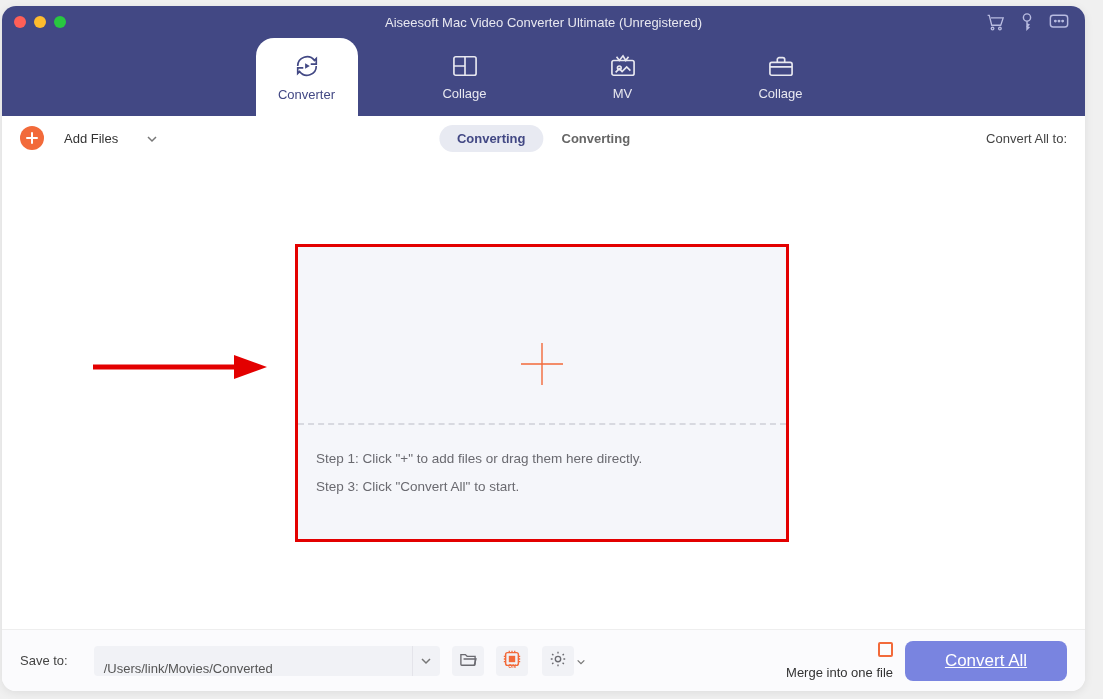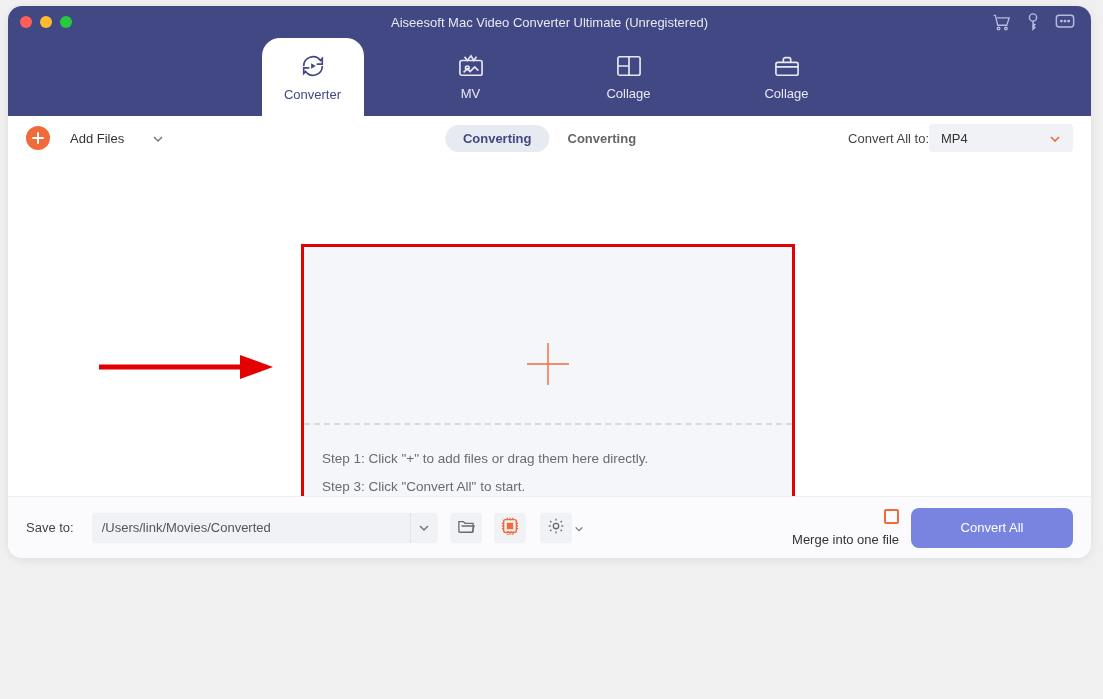--- a/index.html
+++ b/index.html
@@ -5,22 +5,22 @@
   * { box-sizing: border-box; margin: 0; padding: 0; }
   body {
     font-family: -apple-system, BlinkMacSystemFont, "Segoe UI", Arial, sans-serif;
     background: #f0f0f0;
     width: 1103px;
     height: 699px;
     overflow: hidden;
   }
   .window {
     position: absolute;
-    left: 8px; top: 6px;
-    width: 1083px; height: 552px;
+    left: 2px; top: 6px;
+    width: 1083px; height: 685px;
     background: #fff;
     border-radius: 14px;
     overflow: hidden;
     box-shadow: 0 2px 10px rgba(0,0,0,0.08);
   }
   .titlebar {
     height: 32px;
     background: #424884;
     display: flex;
     align-items: center;
@@ -183,28 +183,28 @@
   .bottombar {
     position: absolute;
     left: 0; right: 0; bottom: 0;
     height: 62px;
     display: flex;
     align-items: center;
     padding: 0 18px;
     background: #fbfbfd;
     border-top: 1px solid #eee;
   }
-  .save-to-label { font-size: 13px; color: #444; margin-right: 18px; }
+  .save-to-label { font-size: 13px; color: #444; margin-right: 26px; }
   .path-box {
     width: 318px;
     height: 30px;
     background: #f1f2f6;
     border-radius: 4px 0 0 4px;
     display: flex;
-    align-items: center;
+    align-items: flex-end;
     padding: 0 10px;
     font-size: 13px;
     color: #555;
   }
   .path-dd {
     width: 28px; height: 30px;
     background: #f1f2f6;
     border-left: 1px solid #e4e4ea;
     border-radius: 0 4px 4px 0;
     display: flex; align-items: center; justify-content: center;
@@ -234,25 +234,26 @@
     border-radius: 2px;
   }
   .merge-label { font-size: 13px; color: #333; }
   .convert-all-btn {
     margin-left: 12px;
     width: 162px;
     height: 40px;
     background: #7984e0;
     border-radius: 8px;
     color: #fff;
-    font-size: 13px;
+    font-size: 17px;
     display: flex;
     align-items: center;
     justify-content: center;
     cursor: pointer;
+    text-decoration: underline;
   }
 </style>
 </head>
 <body>
 
 <div class="window">
 
   <div class="titlebar">
     <div class="traffic-lights">
       <div class="tl-dot tl-red"></div>
@@ -293,36 +294,36 @@
             <path d="M5 14a10 10 0 0 1 18-6l2-2v6h-6"></path>
             <path d="M25 14a10 10 0 0 1-18 6l-2 2v-6h6"></path>
             <path d="M13 11l5 3-5 3z" fill="#424884" stroke="none"></path>
           </svg>
         </span>
         <span>Converter</span>
       </div>
       <div class="tab">
         <span>
           <svg width="28" height="24" viewBox="0 0 30 26" fill="none" stroke="#e8e8f0" stroke-width="1.8">
+            <rect x="3" y="3" width="24" height="20" rx="2"></rect>
+            <path d="M15 3v20M3 13h12"></path>
+          </svg>
+        </span>
+        <span>Collage</span>
+      </div>
+      <div class="tab">
+        <span>
+          <svg width="28" height="24" viewBox="0 0 30 26" fill="none" stroke="#e8e8f0" stroke-width="1.8">
             <path d="M8 3l3 4 4-5 3 5 3-4"></path>
             <rect x="3" y="7" width="24" height="16" rx="2"></rect>
             <circle cx="11" cy="15" r="2"></circle>
               <path d="M7 20l4-4 3 3 5-5 4 4"></path>
           </svg>
         </span>
         <span>MV</span>
-      </div>
-      <div class="tab">
-        <span>
-          <svg width="28" height="24" viewBox="0 0 30 26" fill="none" stroke="#e8e8f0" stroke-width="1.8">
-            <rect x="3" y="3" width="24" height="20" rx="2"></rect>
-            <path d="M15 3v20M3 13h12"></path>
-          </svg>
-        </span>
-        <span>Collage</span>
       </div>
       <div class="tab">
         <span>
           <svg width="28" height="24" viewBox="0 0 30 26" fill="none" stroke="#e8e8f0" stroke-width="1.8">
             <rect x="3" y="9" width="24" height="14" rx="2"></rect>
             <path d="M3 14h24M11 9V6a2 2 0 0 1 2-2h4a2 2 0 0 1 2 2v3"></path>
           </svg>
         </span>
         <span>Collage</span>
       </div>
@@ -342,28 +343,20 @@
             <path d="M2 2l4 4 4-4" fill="none" stroke="#777" stroke-width="1.5"></path>
           </svg>
       </span>
     </div>
     <div class="seg">
       <div class="seg-item active">Converting</div>
       <div class="seg-item">Converting</div>
     </div>
     <div class="convert-all-to">
       <span class="convert-all-to-label">Convert All to:</span>
-      <div class="format-select">
-        <span>MP4</span>
-        <span>
-          <svg width="12" height="8" viewBox="0 0 12 8">
-              <path d="M2 2l4 4 4-4" fill="none" stroke="#f26a3a" stroke-width="1.6"></path>
-            </svg>
-        </span>
-      </div>
     </div>
   </div>
 
   <div class="content">
     <div class="arrow-annot">
       <svg width="178" height="30" viewBox="0 0 178 30">
         <line x1="4" y1="15" x2="148" y2="15" stroke="#e30000" stroke-width="5"></line>
         <polygon points="145,3 178,15 145,27" fill="#e30000"></polygon>
       </svg>
     </div>

